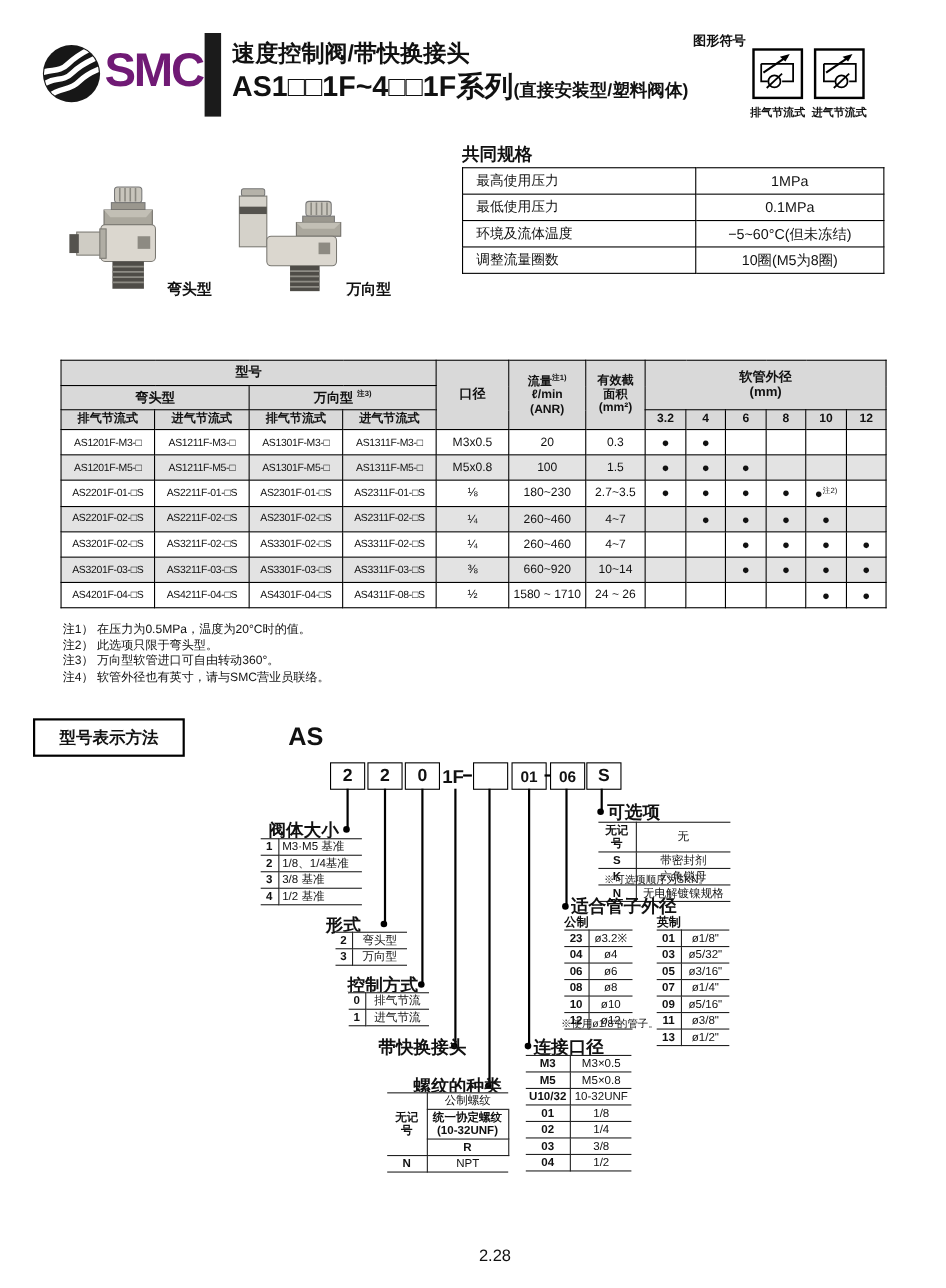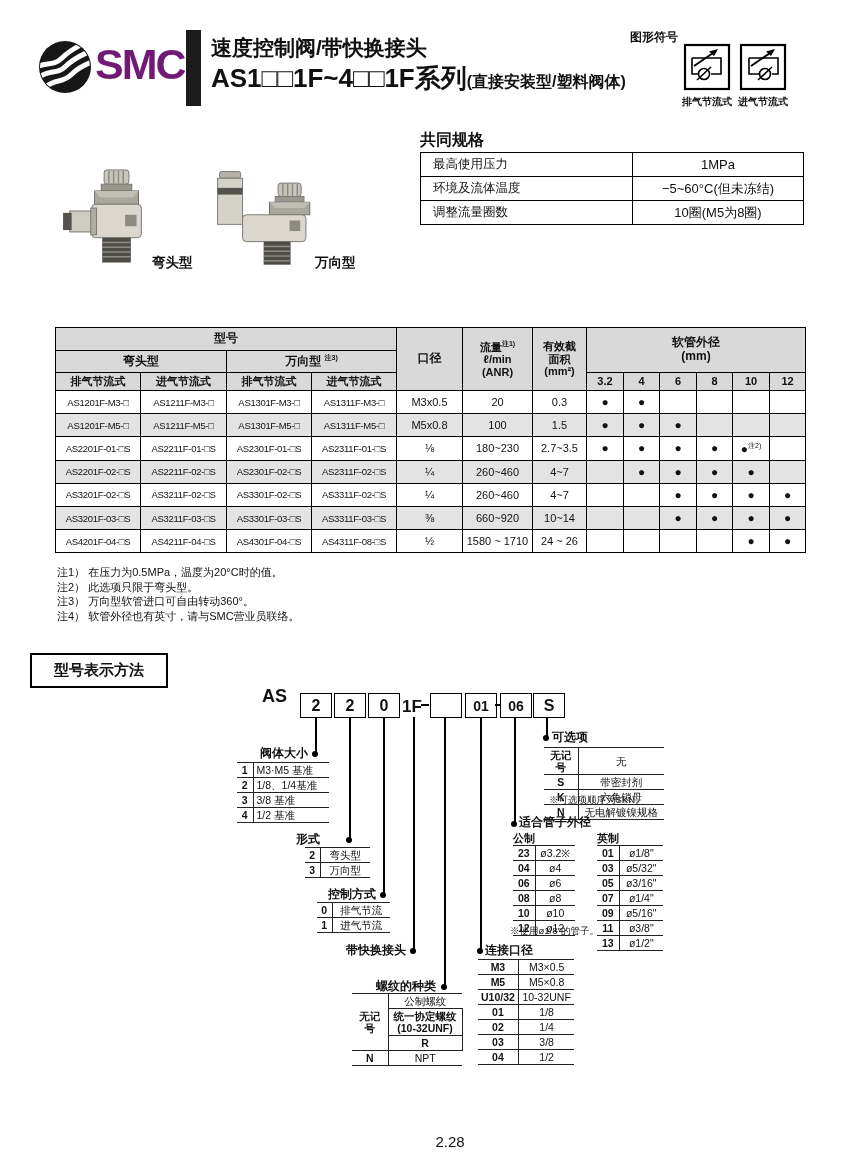--- a/index.html
+++ b/index.html
@@ -45,21 +45,21 @@
 
   
   .howto-box{position:absolute;left:30px;top:653px;width:134px;height:31px;border:2px solid #000;
              display:flex;align-items:center;justify-content:center;font-size:15px;font-weight:bold;}
   .cbox{position:absolute;width:30px;height:23px;border:1.8px solid #000;display:flex;align-items:center;
         justify-content:center;font-size:16px;font-weight:bold;background:#fff;}
   .codetext{position:absolute;font-size:18px;font-weight:bold;white-space:nowrap;}
   .dash{position:absolute;height:2px;background:#000;}
   .vline{position:absolute;width:1.5px;background:#000;}
   .ldot{position:absolute;width:6px;height:6px;border-radius:50%;background:#000;}
-  .dlabel{position:absolute;font-size:12px;font-weight:bold;white-space:nowrap;}
+  .dlabel{position:absolute;font-size:16px;font-weight:bold;white-space:nowrap;}
   .ctable{border-collapse:collapse;font-size:10.5px;line-height:1.15;background:#fff;}
   .ctable td{border-bottom:1.2px solid #222;padding:1px 3px;text-align:center;height:11px;}
   .ctable tr:first-child td{border-top:1.2px solid #222;}
   .ctable td:first-child{border-right:1.2px solid #222;font-weight:bold;}
   .ctable.la td:last-child{text-align:left;}
   .smallnote{position:absolute;font-size:9.5px;white-space:nowrap;}
   .sublabel{position:absolute;font-size:11px;font-weight:bold;}
 
   .footer-page{position:absolute;left:400px;top:1133px;width:100px;text-align:center;font-size:15px;}
 </style>
@@ -159,20 +159,24 @@
       </g>
   </svg>
   <div class="photocap" style="left:315px;top:254px">万向型</div>
 
   <div class="cs-head">共同规格</div>
   <table class="stable abs" style="left:420px;top:152px">
     <tbody>
         <tr>
           <td>最高使用压力</td>
           <td>1MPa</td>
+        </tr>
+        <tr>
+          <td>最低使用压力</td>
+          <td>0.1MPa</td>
         </tr>
         <tr>
           <td>环境及流体温度</td>
           <td>−5~60°C(但未冻结)</td>
         </tr>
         <tr>
           <td>调整流量圈数</td>
           <td>10圈(M5为8圈)</td>
         </tr>
       </tbody>
@@ -341,21 +345,21 @@
 
   <div class="notes">
     <div>注1） 在压力为0.5MPa，温度为20°C时的值。</div>
     <div>注2） 此选项只限于弯头型。</div>
     <div>注3） 万向型软管进口可自由转动360°。</div>
     <div>注4） 软管外径也有英寸，请与SMC营业员联络。</div>
   </div>
 
   <div class="howto-box">型号表示方法</div>
 
-  <div class="codetext" style="left:262px;top:686px;font-size:18px;text-align:center;">AS</div>
+  <div class="codetext" style="left:262px;top:656px;font-size:23px;text-align:center;">AS</div>
   <div class="cbox" style="left:300px;top:693px">2</div>
   <div class="cbox" style="left:334px;top:693px">2</div>
   <div class="cbox" style="left:368px;top:693px">0</div>
   <div class="codetext" style="left:402px;top:697px;font-size:17px;">1F</div>
   <div class="dash" style="left:421px;top:704px;width:8px;"></div>
   <div class="cbox" style="left:430px;top:693px"></div>
   <div class="cbox" style="left:465px;top:693px;font-size:14px;">01</div>
   <div class="dash" style="left:495px;top:704px;width:5px;"></div>
   <div class="cbox" style="left:500px;top:693px;font-size:14px;">06</div>
   <div class="cbox" style="left:533px;top:693px">S</div>

